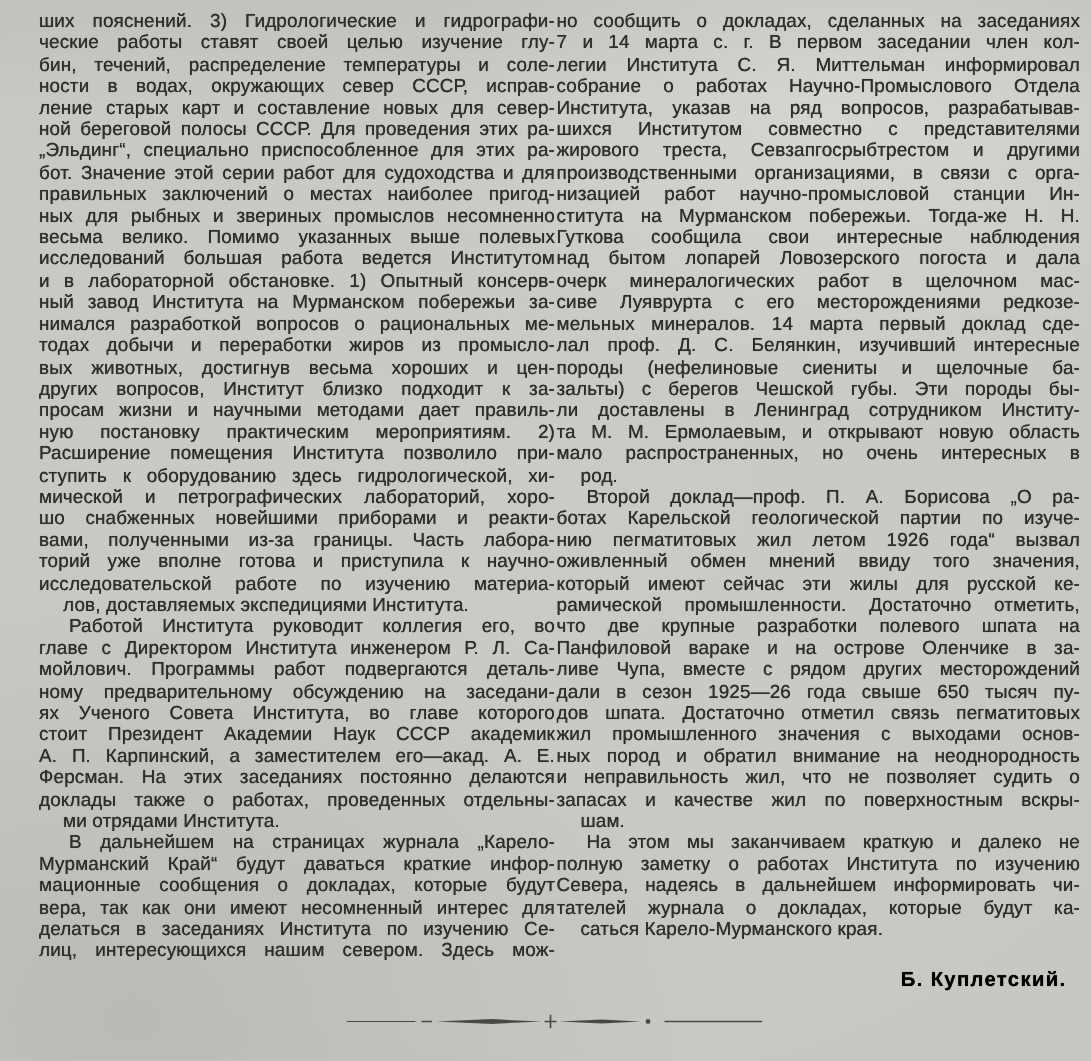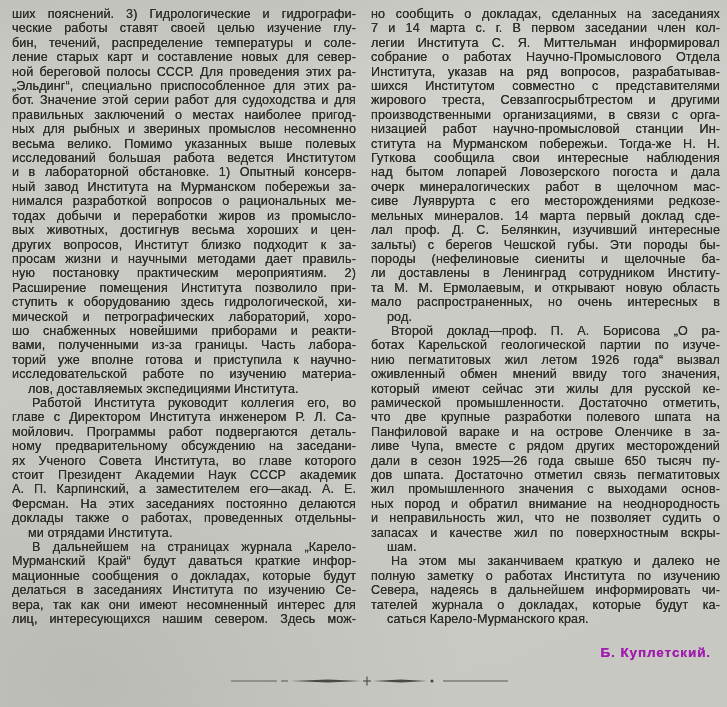--- a/index.html
+++ b/index.html
@@ -16,56 +16,57 @@
     font-family: "Liberation Sans", "DejaVu Sans", sans-serif;
   }
   .page { position: absolute; inset: 0; color: #302e29; }
   .col {
     position: absolute; top: 7px;
     font-size: 12.6px;
     line-height: 14.42px;
     letter-spacing: 0.1px;
     text-shadow: 0 0 0.45px currentColor;
   }
-  .col-left  { left: 12px;  width: 344px; }
+  .col-left  { left: 26px;  width: 344px; }
   .col-right { left: 371px; width: 349px; }
   .line {
     height: 14.42px;
     overflow: hidden;
     text-align: justify;
     text-align-last: justify;
   }
   .line.indent { text-indent: 20px; }
   .line.end { text-align-last: left; padding-left: 16px; }
   .signature {
     position: absolute;
     left: 371px; top: 645px; width: 340px;
     text-align: right;
     padding-right: 10px;
     font-size: 13.5px;
     font-weight: bold;
     letter-spacing: 0.9px;
-    color: #a21caf;
+    color: #000000;
     text-shadow: 0 0 0.5px currentColor;
   }
   .ornament {
     position: absolute;
     left: 231px; top: 675px;
     width: 280px; height: 12px;
   }
 </style>
 </head>
 <body style="background-color: rgb(199, 199, 194);">
 
 <div class="page" style="color: rgb(48, 46, 41);">
 
   <div class="col col-left">
       <div class="line">ших пояснений. 3) Гидрологические и гидрографи-</div>
       <div class="line">ческие работы ставят своей целью изучение глу-</div>
       <div class="line">бин, течений, распределение температуры и соле-</div>
+      <div class="line">ности в водах, окружающих север СССР, исправ-</div>
       <div class="line">ление старых карт и составление новых для север-</div>
       <div class="line">ной береговой полосы СССР. Для проведения этих ра-</div>
       <div class="line">„Эльдинг“, специально приспособленное для этих ра-</div>
       <div class="line">бот. Значение этой серии работ для судоходства и для</div>
       <div class="line">правильных заключений о местах наиболее пригод-</div>
       <div class="line">ных для рыбных и звериных промыслов несомненно</div>
       <div class="line">весьма велико. Помимо указанных выше полевых</div>
       <div class="line">исследований большая работа ведется Институтом</div>
       <div class="line">и в лабораторной обстановке. 1) Опытный консерв-</div>
       <div class="line">ный завод Института на Мурманском побережьи за-</div>
@@ -89,44 +90,44 @@
       <div class="line">ному предварительному обсуждению на заседани-</div>
       <div class="line">ях Ученого Совета Института, во главе которого</div>
       <div class="line">стоит Президент Академии Наук СССР академик</div>
       <div class="line">А. П. Карпинский, а заместителем его—акад. А. Е.</div>
       <div class="line">Ферсман. На этих заседаниях постоянно делаются</div>
       <div class="line">доклады также о работах, проведенных отдельны-</div>
       <div class="line end">ми отрядами Института.</div>
       <div class="line indent">В дальнейшем на страницах журнала „Карело-</div>
       <div class="line">Мурманский Край“ будут даваться краткие инфор-</div>
       <div class="line">мационные сообщения о докладах, которые будут</div>
+      <div class="line">вера, так как они имеют несомненный интерес для</div>
       <div class="line">делаться в заседаниях Института по изучению Се-</div>
-      <div class="line">вера, так как они имеют несомненный интерес для</div>
       <div class="line">лиц, интересующихся нашим севером. Здесь мож-</div>
     </div>
 
   <div class="col col-right">
       <div class="line">но сообщить о докладах, сделанных на заседаниях</div>
       <div class="line">7 и 14 марта с. г. В первом заседании член кол-</div>
       <div class="line">легии Института С. Я. Миттельман информировал</div>
       <div class="line">собрание о работах Научно-Промыслового Отдела</div>
       <div class="line">Института, указав на ряд вопросов, разрабатывав-</div>
       <div class="line">шихся Институтом совместно с представителями</div>
       <div class="line">жирового треста, Севзапгосрыбтрестом и другими</div>
       <div class="line">производственными организациями, в связи с орга-</div>
       <div class="line">низацией работ научно-промысловой станции Ин-</div>
       <div class="line">ститута на Мурманском побережьи. Тогда-же Н. Н.</div>
       <div class="line">Гуткова сообщила свои интересные наблюдения</div>
       <div class="line">над бытом лопарей Ловозерского погоста и дала</div>
       <div class="line">очерк минералогических работ в щелочном мас-</div>
       <div class="line">сиве Луяврурта с его месторождениями редкозе-</div>
       <div class="line">мельных минералов. 14 марта первый доклад сде-</div>
       <div class="line">лал проф. Д. С. Белянкин, изучивший интересные</div>
+      <div class="line">породы (нефелиновые сиениты и щелочные ба-</div>
       <div class="line">зальты) с берегов Чешской губы. Эти породы бы-</div>
-      <div class="line">породы (нефелиновые сиениты и щелочные ба-</div>
       <div class="line">ли доставлены в Ленинград сотрудником Институ-</div>
       <div class="line">та М. М. Ермолаевым, и открывают новую область</div>
       <div class="line">мало распространенных, но очень интересных в</div>
       <div class="line end">род.</div>
       <div class="line indent">Второй доклад—проф. П. А. Борисова „О ра-</div>
       <div class="line">ботах Карельской геологической партии по изуче-</div>
       <div class="line">нию пегматитовых жил летом 1926 года“ вызвал</div>
       <div class="line">оживленный обмен мнений ввиду того значения,</div>
       <div class="line">который имеют сейчас эти жилы для русской ке-</div>
       <div class="line">рамической промышленности. Достаточно отметить,</div>

